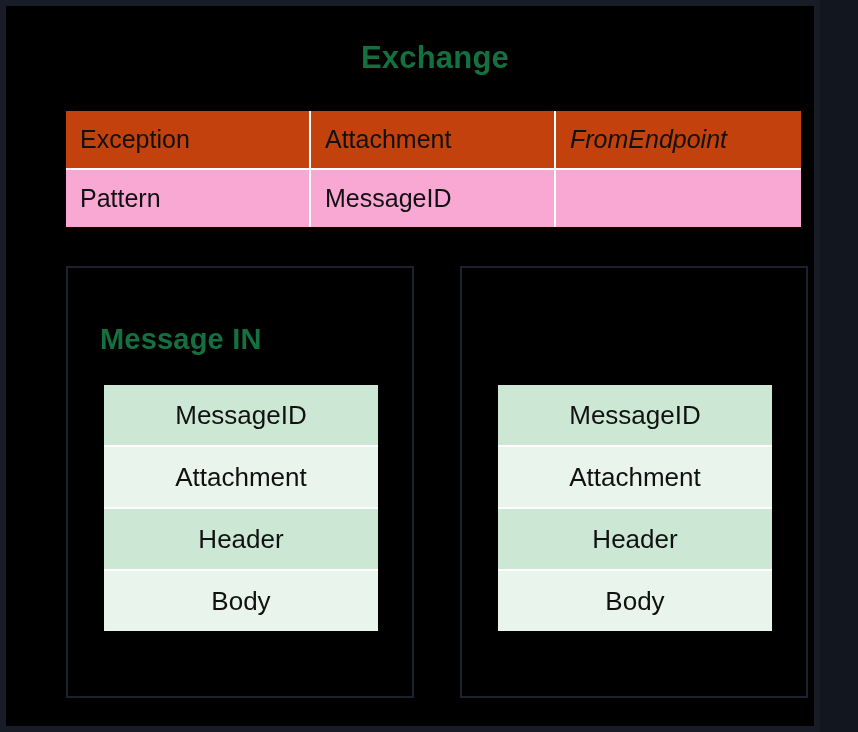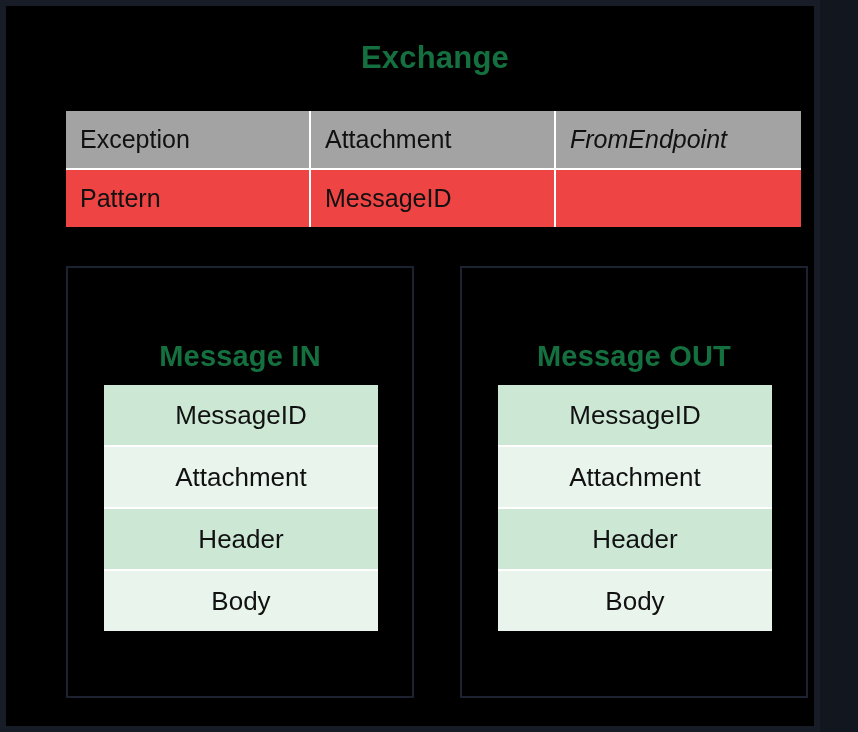--- a/index.html
+++ b/index.html
@@ -55,51 +55,52 @@
     color: #111111;
     text-align: left;
     vertical-align: middle;
     white-space: nowrap;
     overflow: hidden;
     border-right: 2px solid #ffffff;
     border-bottom: 2px solid #ffffff;
   }
   .exchange-table tr td:last-child { border-right: none; font-style: italic; }
   .exchange-table tr:last-child td { border-bottom: none; }
-  .exchange-table .row-dark td { background: #a3a3a3; }
-  .exchange-table .row-light td { background: #ef4444; }
+  .exchange-table .row-dark td { background: #c2410c; }
+  .exchange-table .row-light td { background: #f9a8d4; }
   .exchange-table col.c1 { width: 245px; }
   .exchange-table col.c2 { width: 245px; }
   .exchange-table col.c3 { width: 245px; }
 
   
   .panel {
     position: absolute;
     top: 260px;
     width: 348px;
     height: 432px;
     box-sizing: border-box;
     border: 2px solid #1c2230;
     background: #000000;
   }
   .panel-in  { left: 60px; }
   .panel-out { left: 454px; }
 
   .panel-title {
     position: absolute;
     left: 0;
-    top: 70px;
+    top: 53px;
     width: 100%;
-    text-align: center;
+    text-align: left;
     font-size: 29px;
     font-weight: 600;
     letter-spacing: 0.2px;
     color: #15703f;
     line-height: 36px;
     white-space: nowrap;
+    padding-left: 32px;
   }
 
   .msg-table {
     position: absolute;
     left: 36px;
     top: 117px;
     width: 274px;
     border-collapse: separate;
     border-spacing: 0;
     table-layout: fixed;
@@ -160,21 +161,20 @@
           <td>Header</td>
         </tr>
         <tr class="row-light">
           <td>Body</td>
         </tr>
       </tbody>
     </table>
   </div>
 
   <div class="panel panel-out">
-    <div class="panel-title">Message OUT</div>
     <table class="msg-table">
       <tbody>
         <tr class="row-dark">
           <td>MessageID</td>
         </tr>
         <tr class="row-light">
           <td>Attachment</td>
         </tr>
         <tr class="row-dark">
           <td>Header</td>

